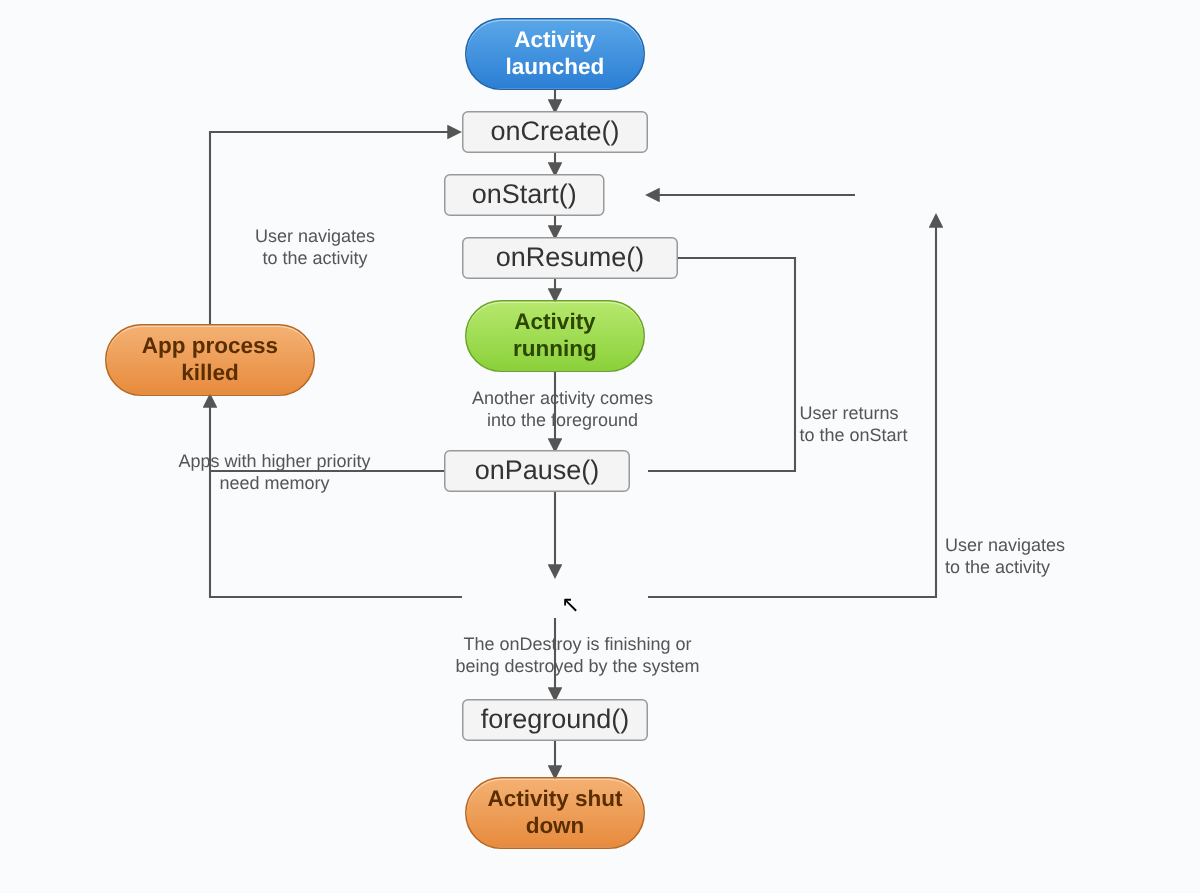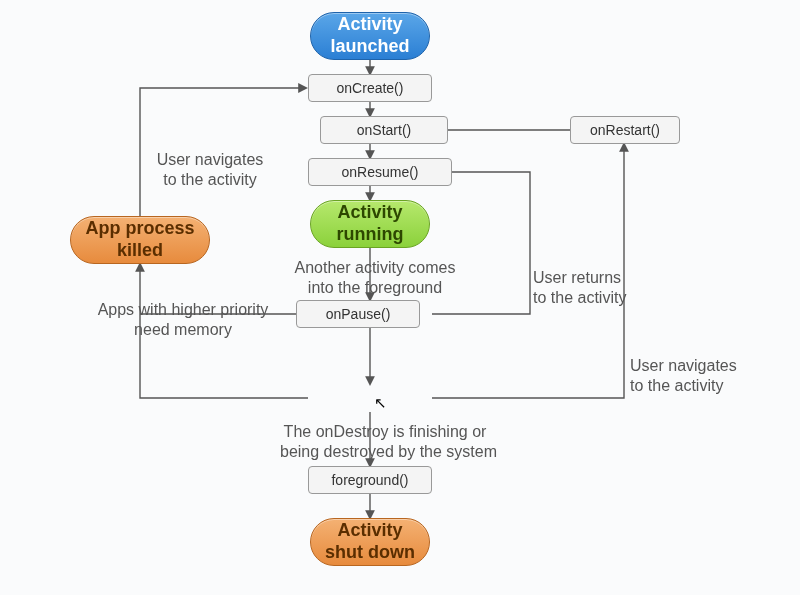--- a/index.html
+++ b/index.html
@@ -1,25 +1,25 @@
 <!DOCTYPE html>
 <html><head>
 <meta charset="utf-8">
 <style>
   html,body{margin:0;padding:0;width:800px;height:595px;font-family:Arial,Helvetica,sans-serif;background:#fafbfc;}
   .canvas{position:relative;width:800px;height:595px;}
-  .node{position:absolute;box-sizing:border-box;text-align:center;font-size:14px;
+  .node{position:absolute;box-sizing:border-box;text-align:center;font-size:18px;
         display:flex;align-items:center;justify-content:center;line-height:1.2;}
   .method{background:#f4f4f4;border:1px solid #999;border-radius:4px;color:#333;height:28px;}
-  .pill{border-radius:28px;font-weight:bold;color:#fff;height:48px;font-size:18px;
+  .pill{border-radius:28px;font-weight:bold;color:#fff;height:48px;font-size:15px;
         padding:0 10px;box-shadow:inset 0 1px 0 rgba(255,255,255,.4);}
   .blue{background:linear-gradient(#5aa6e8,#2b7fd4);border:1px solid #1e63ab;}
   .green{background:linear-gradient(#b6e86d,#8bd13b);border:1px solid #6aa423;color:#2d4700;}
   .orange{background:linear-gradient(#f4b173,#e78b3d);border:1px solid #b86620;color:#5a2e00;}
-  .label{position:absolute;font-size:16px;color:#555;line-height:1.25;text-align:center;white-space:pre;}
+  .label{position:absolute;font-size:12px;color:#555;line-height:1.25;text-align:center;white-space:pre;}
   svg.arrows{position:absolute;left:0;top:0;width:800px;height:595px;pointer-events:none;}
   .arrow{stroke:#555;stroke-width:1.4;fill:none;}
   .cursor{position:absolute;font-size:15px;color:#000;pointer-events:none;}
 </style>
 </head>
 <body>
 
 <div class="canvas">
 
   <svg class="arrows" viewBox="0 0 800 595">
@@ -49,48 +49,47 @@
     <path class="arrow" d="M308 314 H 140"></path>
 
     <path class="arrow" d="M140 216 V 88 H 306" marker-end="url(#ah)"></path>
   </svg>
 
   <div class="node pill blue" style="left:310px;top:12px;width:120px">Activity
 launched</div>
 
   <div class="node method" style="left:308px;top:74px;width:124px">onCreate()</div>
 
-  <div class="node method" style="left:320px;top:116px;width:128px">onStart()</div>
+  <div class="node method" style="left:296px;top:116px;width:107px">onStart()</div>
 
   <div class="node method" style="left:308px;top:158px;width:144px">onResume()</div>
 
   <div class="node pill green" style="left:310px;top:200px;width:120px">Activity
 running</div>
 
   <div class="node method" style="left:296px;top:300px;width:124px">onPause()</div>
 
 
   <div class="node method" style="left:308px;top:466px;width:124px">foreground()</div>
 
   <div class="node pill orange" style="left:70px;top:216px;width:140px">App process
 killed</div>
 
   <div class="node pill orange" style="left:310px;top:518px;width:120px">Activity
 shut down</div>
 
-  <div class="node method" style="left:570px;top:116px;width:110px">onRestart()</div>
 
   <div class="label" style="left:145px;top:150px;width:130px">User navigates
 to the activity</div>
 
   <div class="label" style="left:290px;top:258px;width:170px">Another activity comes
 into the foreground</div>
 
   <div class="label" style="left:533px;top:268px;width:110px;text-align:left">User returns
-to the activity</div>
+to the onStart</div>
 
 
   <div class="label" style="left:93px;top:300px;width:180px">Apps with higher priority
 need memory</div>
 
   <div class="label" style="left:630px;top:356px;width:120px;text-align:left">User navigates
 to the activity</div>
 
   <div class="label" style="left:280px;top:422px;width:210px">The onDestroy is finishing or
 being destroyed by the system</div>

